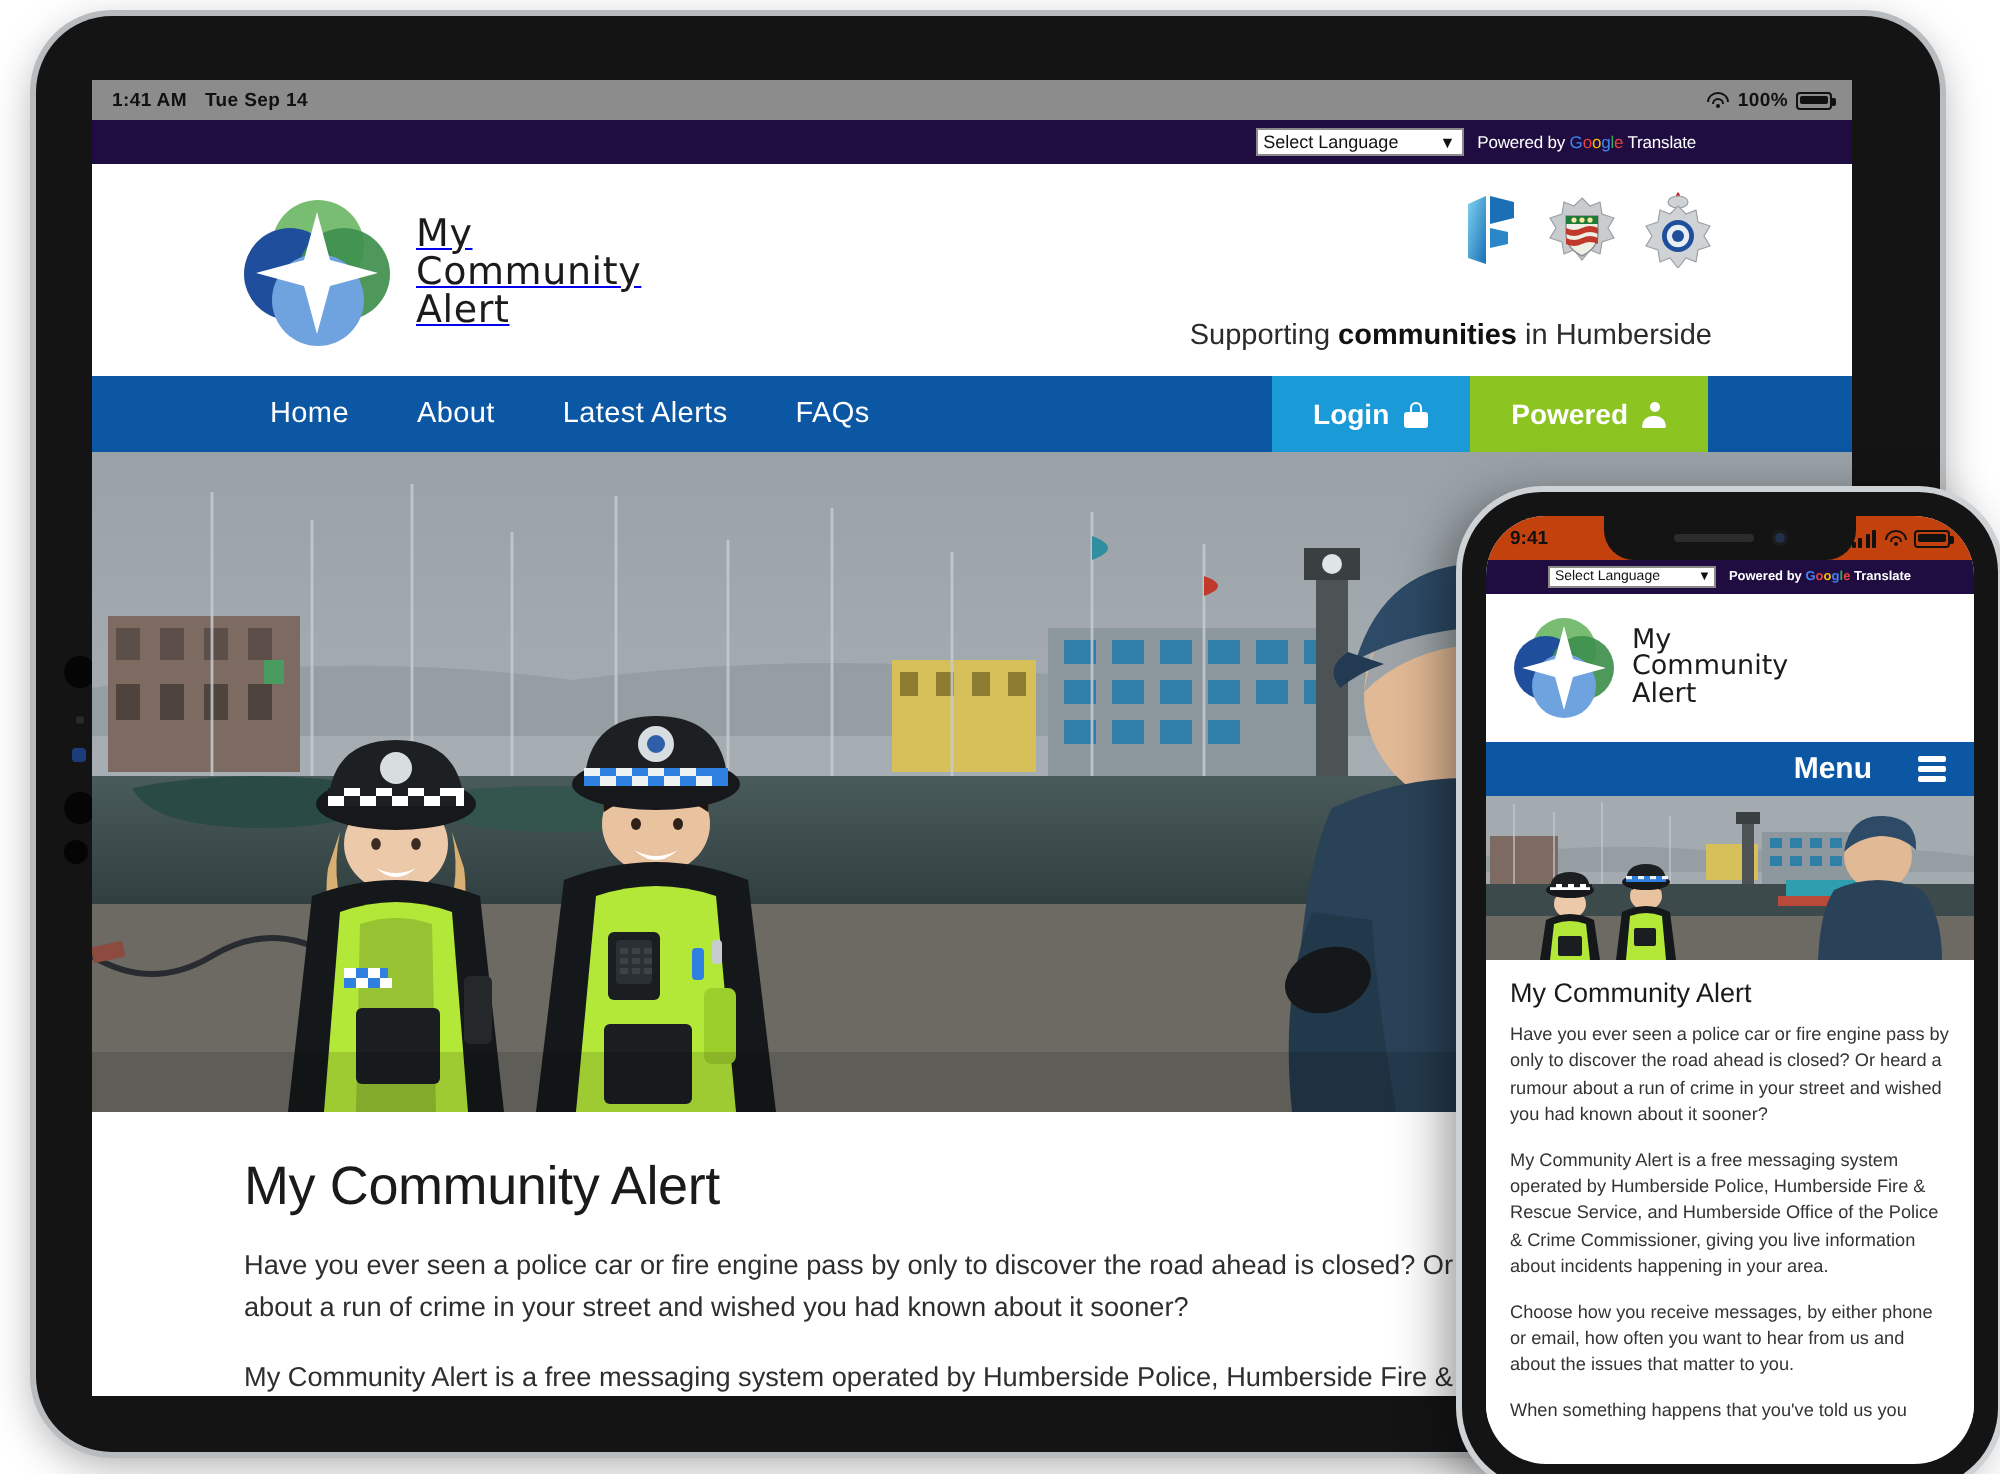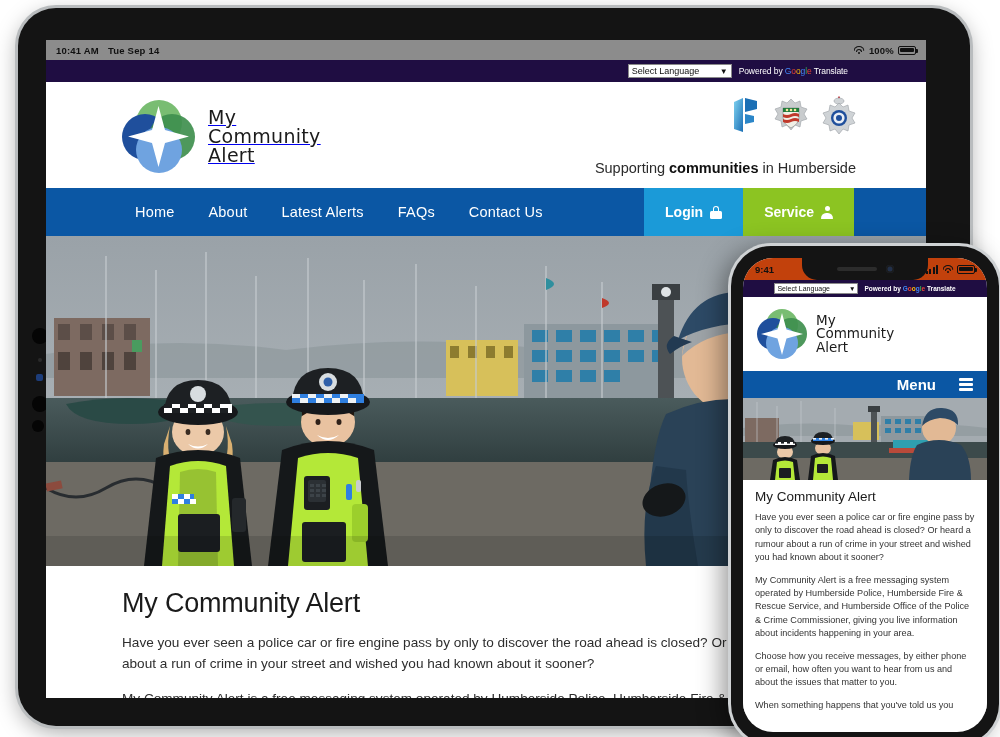--- a/index.html
+++ b/index.html
@@ -74,21 +74,21 @@
   .logo-mark .c-right { left:27px; top:14px; background:#3f8f4e; opacity:.92; }
   .logo-mark .c-bot   { left:14px; top:27px; background:#6fa3e0; }
   .logo-mark .star { position:absolute; inset:0; }
   .logo-text { font-family:"DejaVu Sans", sans-serif; font-size:19px; line-height:19px;
      font-weight:500; color:#1b1b1b; letter-spacing:.3px; }
   .crests { position:absolute; right:70px; top:14px; display:flex; align-items:flex-end; gap:14px; }
   .tagline { position:absolute; right:70px; bottom:12px; font-size:14.5px; color:#2b2b2b; }
   .tagline b { font-weight:bold; color:#111; }
 
   
-  .navbar { background:#0b57a4; height:48px; display:flex; align-items:stretch; }
+  .navbar { background:#0b57a4; height:38px; display:flex; align-items:stretch; }
   .nav-links { display:flex; align-items:center; gap:0; padding-left:72px; }
   .nav-links a { color:#fff; font-size:14.5px; text-decoration:none; padding:0 17px;
      line-height:38px; letter-spacing:.2px; }
   .nav-actions { margin-left:auto; display:flex; }
   .btn-login, .btn-register {
     display:flex; align-items:center; gap:7px; color:#fff; font-size:14px; font-weight:bold;
     padding:0 21px; text-decoration:none;
   }
   .btn-login { background:#1b9ad8; }
   .btn-register { background:#8cc422; }
@@ -165,21 +165,21 @@
     <div class="tablet-sidebtn tb-cam"></div>
     <div class="tablet-sidebtn tb-dot"></div>
     <div class="tablet-sidebtn tb-led"></div>
     <div class="tablet-sidebtn tb-sp1"></div>
     <div class="tablet-sidebtn tb-sp2"></div>
 
     <div class="tablet-inner">
 
       <div class="ios-status">
         <div class="left">
-          <span>10:41 AM</span>
+          <span>1:41 AM</span>
           <span>Tue Sep 14</span>
         </div>
         <div class="right">
           <span class="wifi-ic">
               <i></i>
               <i></i>
               <i></i>
             </span>
           <span>100%</span>
           <span class="batt">
@@ -261,32 +261,31 @@
           <span>Supporting </span><b>communities</b><span> in Humberside</span>
         </div>
       </div>
 
       <div class="navbar">
         <div class="nav-links">
           <a href="#">Home</a>
           <a href="#">About</a>
           <a href="#">Latest Alerts</a>
           <a href="#">FAQs</a>
-          <a href="#">Contact Us</a>
         </div>
         <div class="nav-actions">
           <a class="btn-login" href="#">
             <span>Login</span>
             <span class="ic-lock">
                 <i></i>
                 <b></b>
               </span>
           </a>
           <a class="btn-register" href="#">
-            <span>Service</span>
+            <span>Powered</span>
             <span class="ic-user">
                 <i></i>
                 <b></b>
               </span>
           </a>
           <div class="nav-tail"></div>
         </div>
       </div>
 
       <div class="hero">

